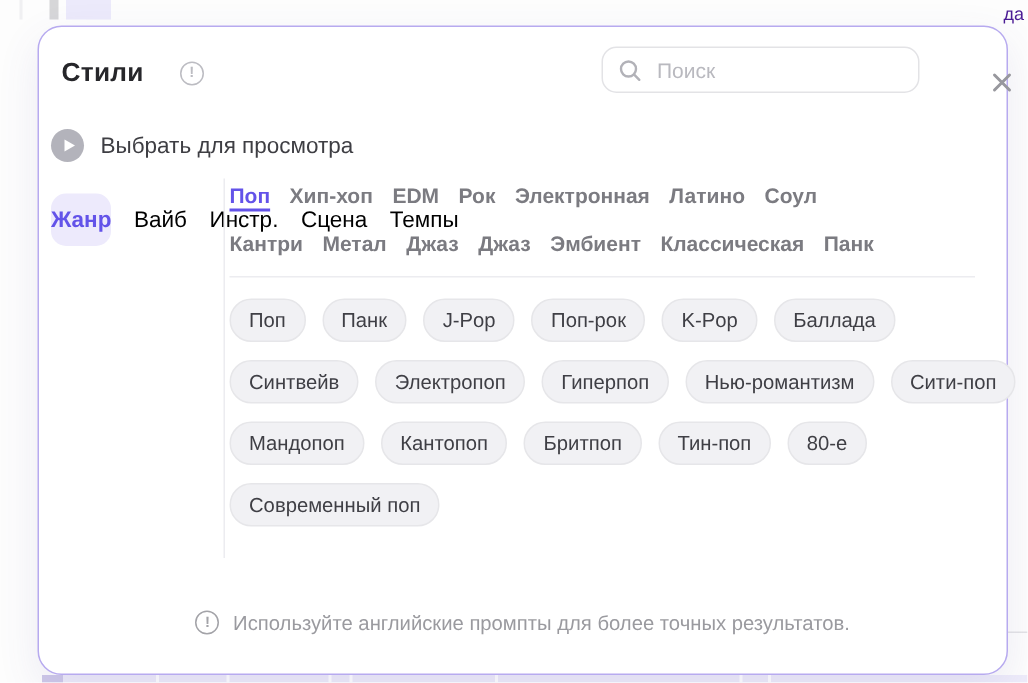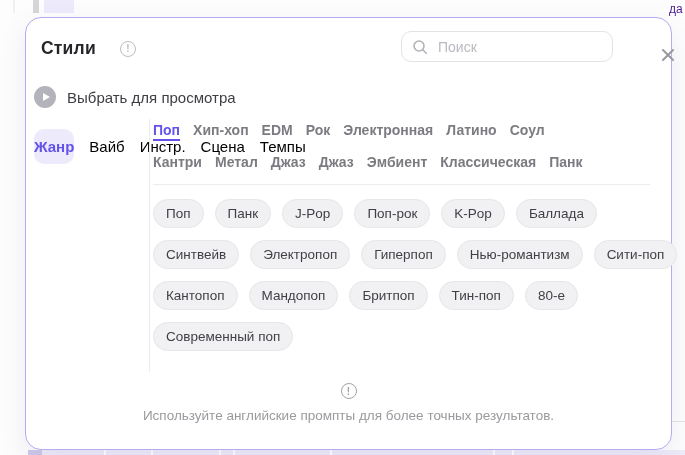--- a/index.html
+++ b/index.html
@@ -82,21 +82,21 @@
   .chips{display:flex;flex-direction:column;gap:12px;}
   .chip-row{display:flex;gap:11px;flex-wrap:nowrap;}
   .chip{
     background:#f1f1f4;border:1px solid #e6e6e9;border-radius:16px;
     padding:4px 12px;font-size:13.5px;line-height:19px;color:#3f3f45;
     white-space:nowrap;cursor:pointer;
   }
   .footer-note{
     position:absolute;left:0;right:0;bottom:26px;
     display:flex;align-items:center;justify-content:center;gap:9px;
-    color:#9a9a9f;font-size:13.5px;flex-direction:column;
+    color:#9a9a9f;font-size:13.5px;
   }
   .alert-icon{
     width:16px;height:16px;border-radius:50%;border:1.6px solid #a3a3a8;
     position:relative;box-sizing:border-box;flex:0 0 auto;
   }
   .alert-icon::after{
     content:"!";position:absolute;left:0;right:0;top:0;bottom:0;
     display:flex;align-items:center;justify-content:center;
     font-size:10px;font-weight:bold;color:#a3a3a8;
   }
@@ -191,22 +191,22 @@
           <span class="chip">Баллада</span>
         </div>
         <div class="chip-row">
           <span class="chip">Синтвейв</span>
           <span class="chip">Электропоп</span>
           <span class="chip">Гиперпоп</span>
           <span class="chip">Нью-романтизм</span>
           <span class="chip">Сити-поп</span>
         </div>
         <div class="chip-row">
+          <span class="chip">Мандопоп</span>
           <span class="chip">Кантопоп</span>
-          <span class="chip">Мандопоп</span>
           <span class="chip">Бритпоп</span>
           <span class="chip">Тин-поп</span>
           <span class="chip">80-е</span>
         </div>
         <div class="chip-row">
           <span class="chip">Современный поп</span>
         </div>
       </div>
   </div>
 

